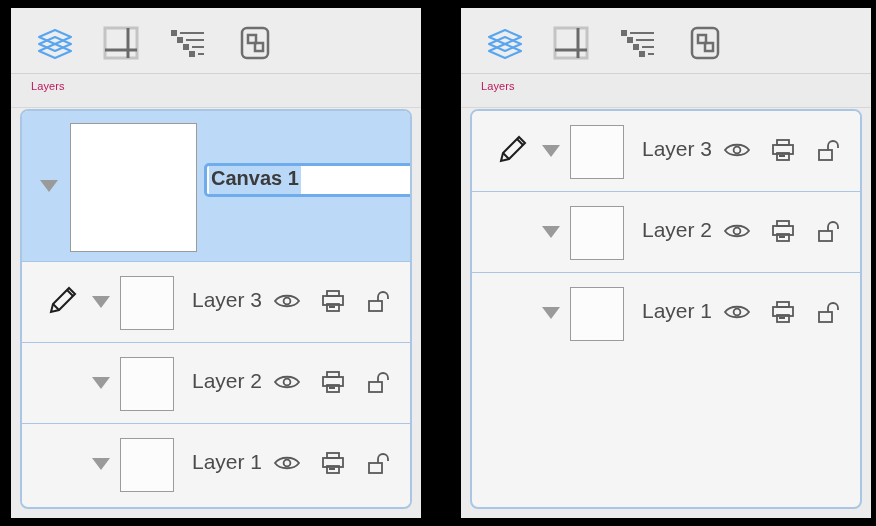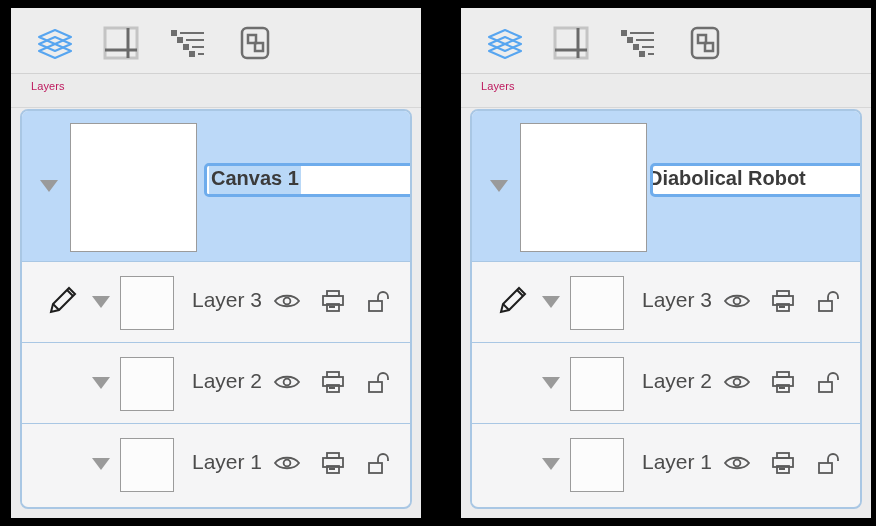--- a/index.html
+++ b/index.html
@@ -436,27 +436,20 @@
       </span>
     </div>
   </div>
 
   <div class="section-head">
     <span class="section-title">Layers</span>
   </div>
 
   <div class="list-box">
 
-    <div class="canvas-row">
-      <span class="disclosure"></span>
-      <div class="canvas-thumb"></div>
-      <div class="name-field right-field" title="Canvas name">
-        <span class="name-text overflow-left">Diabolical Robot</span>
-      </div>
-    </div>
 
     <div class="layer-row">
       <span class="pencil">
         <svg width="34" height="34" viewBox="0 0 34 34">
           <g fill="none" stroke="#1e1e1e" stroke-width="2">
             <path d="M23 5 L29 11 L13 27 L5 29 L7 21 Z"></path>
             <line x1="21" y1="7" x2="27" y2="13"></line>
             <line x1="7" y1="21" x2="13" y2="27"></line>
           </g>
         </svg>

